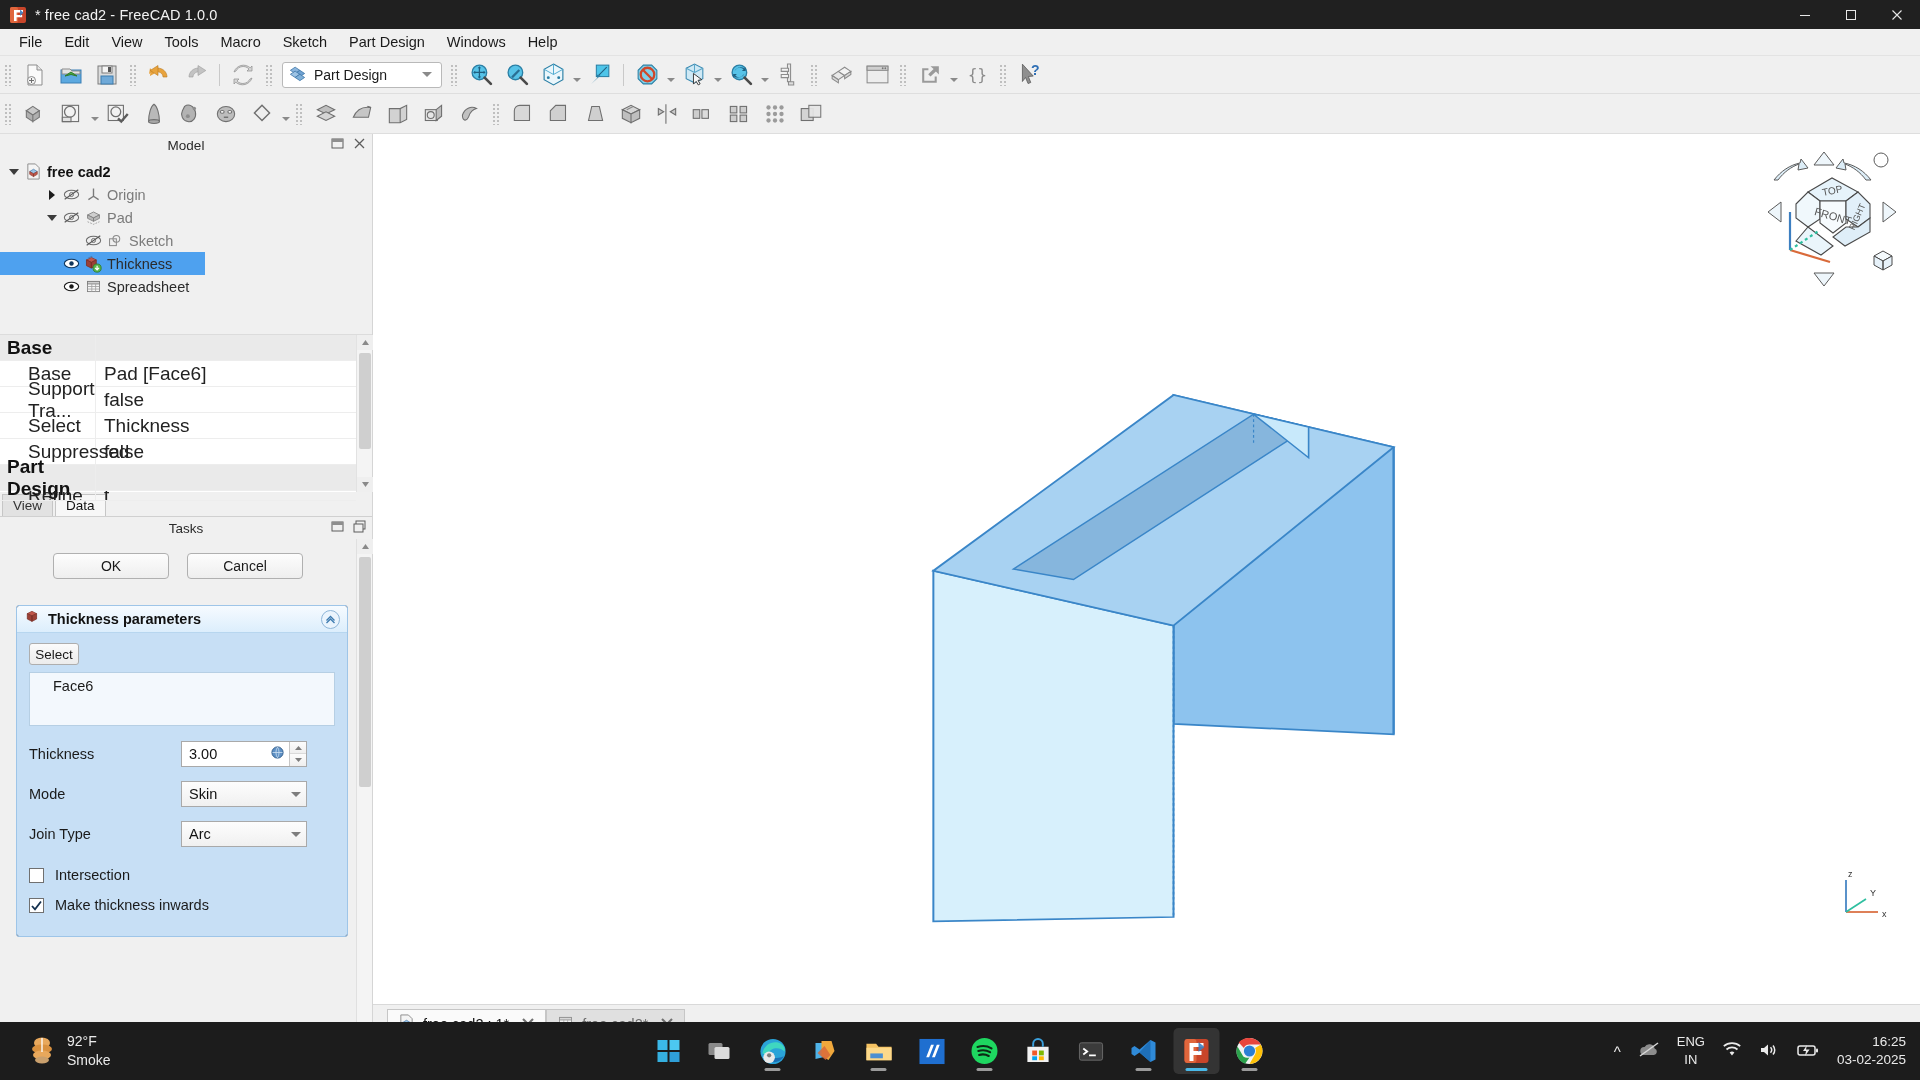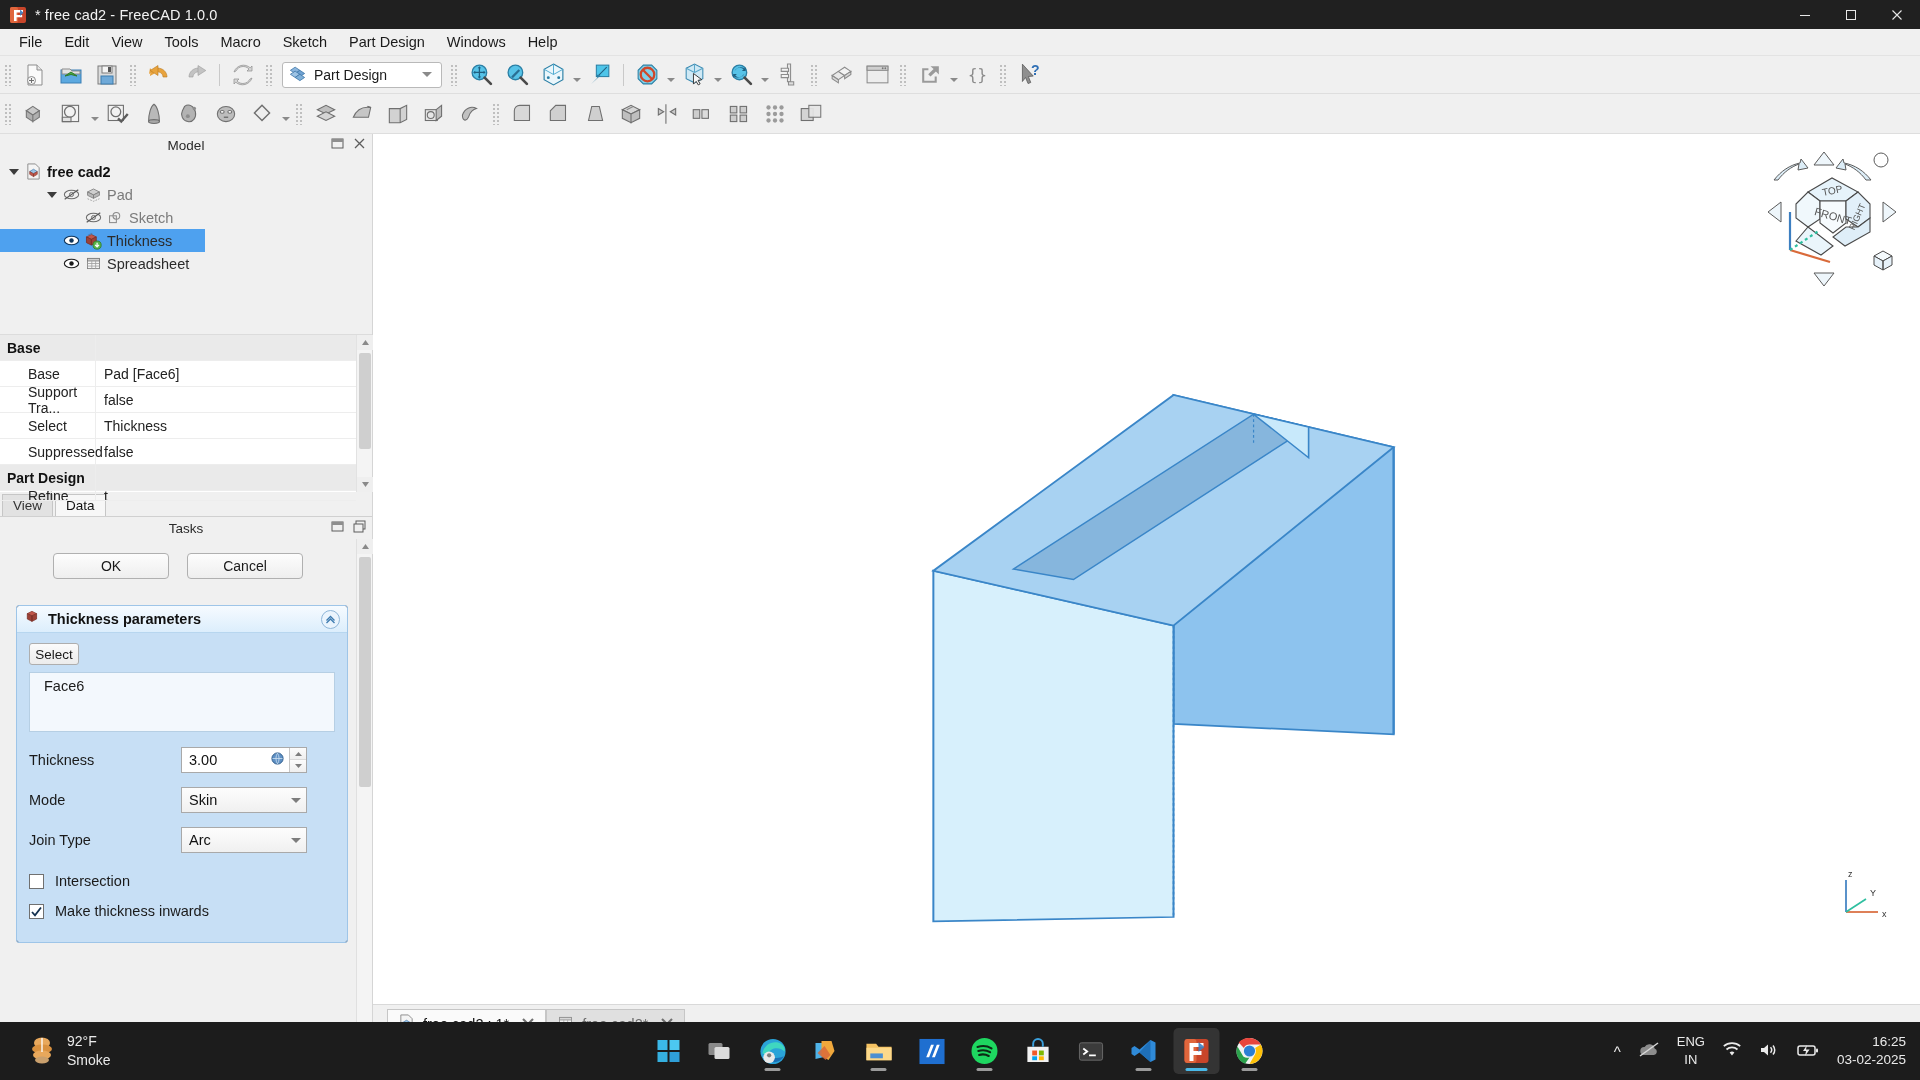--- a/index.html
+++ b/index.html
@@ -80,21 +80,21 @@
   .trow .eye { width:22px; flex:0 0 22px; display:flex; align-items:center; justify-content:center;}
   .trow .ticon { width:22px; flex:0 0 22px; display:flex; align-items:center; justify-content:center;}
   .trow .tlabel { padding-left:3px; white-space:nowrap; }
   .trow.root .tlabel { font-weight:bold; color:#111; }
   .hl-green { background:#5bd41f; }
   .hl-blue { background:#4ea1ef; }
   .dim { color:#7b7b7b; }
 
   
   .propwrap { position:relative; background:#fff; border-top:1px solid #dcdcdc; height:158px; flex:0 0 158px; display:flex; }
-  .proptable { flex:1 1 auto; font-size:14px; }
+  .proptable { flex:1 1 auto; font-size:19px; }
   .prow { display:flex; height:26px; align-items:stretch; border-bottom:1px solid #ededed;}
   .prow.group { background:#eaeaea; font-weight:bold; }
   .prow.group .pk { padding-left:7px; width:100%; display:flex; align-items:center; color:#111; }
   .pk { width:96px; flex:0 0 96px; display:flex; align-items:center; padding-left:28px; color:#222; border-right:1px solid #ededed;}
   .pv { flex:1 1 auto; display:flex; align-items:center; padding-left:8px; color:#222; }
   .vscroll { width:16px; flex:0 0 16px; background:#f4f4f4; border-left:1px solid #e2e2e2; position:relative; }
   .vscroll .thumb { position:absolute; left:2px; width:12px; background:#cfcfcf; border-radius:2px;}
   .vscroll .arw { position:absolute; left:0; width:16px; height:15px; background:#efefef; display:flex;align-items:center;justify-content:center;}
   .vscroll .arw.up {top:0;} .vscroll .arw.dn {bottom:0;}
 
@@ -116,21 +116,21 @@
   .taskbox { margin:0 8px 0 16px; border:1px solid #9ec5e8; border-radius:3px; overflow:hidden; background:#0f172a;}
   .taskbox-head {
     height:27px; display:flex; align-items:center; gap:6px; padding:0 8px;
     background:linear-gradient(#f6fbff,#dceefc); border-bottom:1px solid #b7d6ef; position:relative;
   }
   .taskbox-head .tt { font-weight:bold; font-size:14.5px; color:#111; }
   .collapse-btn { position:absolute; right:7px; width:19px; height:19px; border:1px solid #8fb6d8; border-radius:50%; background:#eaf4fd; display:flex;align-items:center;justify-content:center;}
   .taskbox-body { background:#c7dff5; padding:10px 12px 14px 12px; }
 
   .selbtn { width:50px; height:22px; background:linear-gradient(#fbfbfb,#ececec); border:1px solid #aeaeae; border-radius:3px; font-size:13.5px; display:flex;align-items:center;justify-content:center; margin-bottom:7px;}
-  .facebox { height:60px; background:#f3f8fd; border:1px solid #b6cfe4; font-size:14.5px; padding:5px 14px; color:#1a1a1a; margin-bottom:16px;}
+  .facebox { height:54px; background:#f3f8fd; border:1px solid #b6cfe4; font-size:14.5px; padding:5px 23px; color:#1a1a1a; margin-bottom:16px;}
 
   .frow { display:flex; align-items:center; height:24px; margin-bottom:16px; }
   .frow .fl { width:152px; flex:0 0 152px; font-size:14.5px; color:#1a1a1a;}
   .spin { width:126px; height:26px; background:#fff; border:1px solid #a9a9a9; display:flex; align-items:center; position:relative;}
   .spin input { border:none; outline:none; width:72px; font-size:14.5px; font-family:inherit; padding-left:7px; color:#111; background:transparent;}
   .spin .expr { position:absolute; right:22px; top:4px; width:13px;height:13px;}
   .spin .arrows { position:absolute; right:0; top:0; width:17px; height:100%; display:flex; flex-direction:column; border-left:1px solid #c6c6c6;}
   .spin .arrows div { flex:1 1 50%; display:flex; align-items:center; justify-content:center; background:linear-gradient(#fcfcfc,#efefef);}
   .spin .arrows div:first-child { border-bottom:1px solid #dadada; }
   .combo { width:126px; height:26px; background:linear-gradient(#fdfdfd,#f0f0f0); border:1px solid #a9a9a9; display:flex; align-items:center; padding:0 5px 0 7px; font-size:14.5px; color:#111;}
@@ -595,20 +595,38 @@
             <svg width="17" height="17" viewBox="0 0 18 18">
               <path d="M3 1h8l4 4v12H3z" fill="#f4f4f4" stroke="#8b8b8b"></path>
               <path d="M5 9l4-2.4L13 9l-4 2.4z" fill="#9cc3e4" stroke="#3b75a8" stroke-width=".7"></path>
               <path d="M5 9v3l4 2.4V11.4zM13 9v3l-4 2.4V11.4z" fill="#c0564a" stroke="#8b3b31" stroke-width=".7"></path>
             </svg>
           </span>
           <span class="tlabel">free cad2</span>
         </div>
 
 
+        <div class="trow" style="padding-left:44px">
+          <span class="arrow">
+              <i class="r"></i>
+            </span>
+          <span class="eye">
+            <svg width="17" height="13" viewBox="0 0 20 13">
+                <ellipse cx="10" cy="6.5" rx="8.4" ry="5" fill="none" stroke="#6a6a6a" stroke-width="1.2"></ellipse>
+                <circle cx="10" cy="6.5" r="2.4" fill="none" stroke="#6a6a6a" stroke-width="1.1"></circle>
+                <path d="M2 12L18 1" stroke="#5a5a5a" stroke-width="1.4"></path>
+              </svg>
+          </span>
+          <span class="ticon">
+            <svg width="17" height="17" viewBox="0 0 20 20">
+                <path d="M10 3v9M10 12l-6 4M10 12l6 4" stroke="#7a7a7a" stroke-width="1.6" fill="none"></path>
+              </svg>
+          </span>
+          <span class="tlabel dim">Origin</span>
+        </div>
 
         <div class="trow" style="padding-left:44px">
           <span class="arrow">
               <i class="d"></i>
             </span>
           <span class="eye">
             <svg width="17" height="13" viewBox="0 0 20 13">
                 <ellipse cx="10" cy="6.5" rx="8.4" ry="5" fill="none" stroke="#6a6a6a" stroke-width="1.2"></ellipse>
                 <circle cx="10" cy="6.5" r="2.4" fill="none" stroke="#6a6a6a" stroke-width="1.1"></circle>
                 <path d="M2 12L18 1" stroke="#5a5a5a" stroke-width="1.4"></path>

